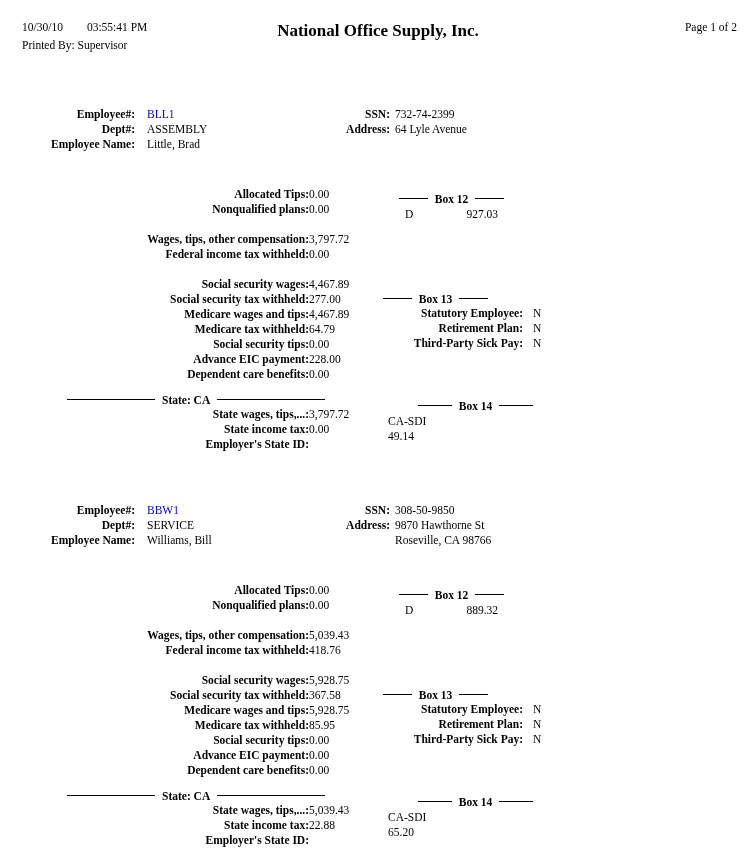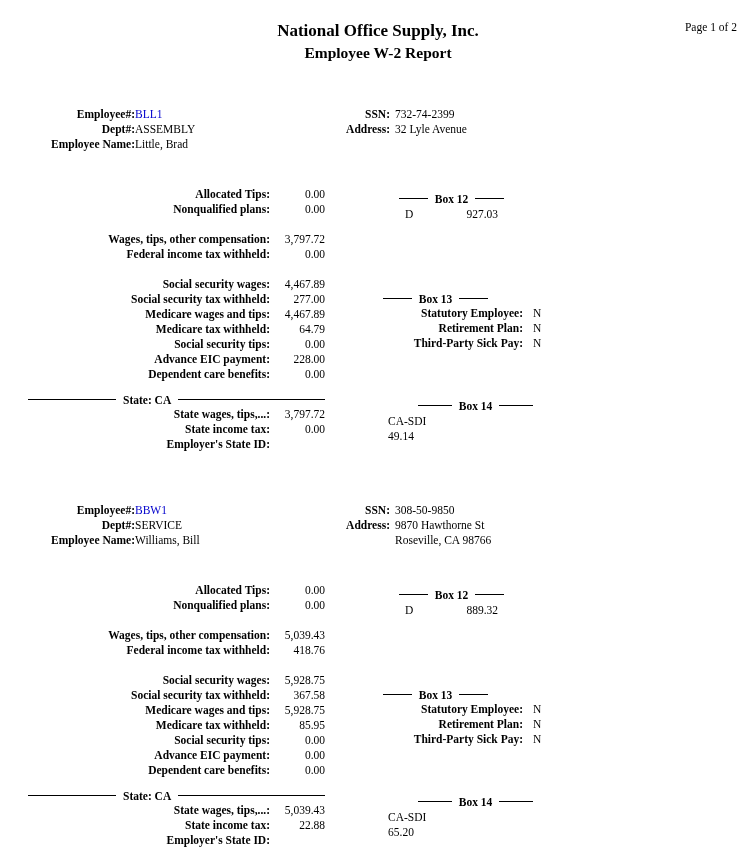--- a/index.html
+++ b/index.html
@@ -22,27 +22,27 @@
   .hdr-center { position: absolute; left: 0; right: 0; top: 21px; text-align: center; }
   .company { font-weight: bold; font-size: 17px; }
   .report-title { font-weight: bold; font-size: 15.5px; margin-top: 3px; }
   .hdr-right { position: absolute; right: 19px; top: 21px; }
   
   #employees { position: absolute; top: 107px; left: 0; right: 0; }
   .emp { position: relative; height: 396px; }
   .row { display: flex; height: 15px; line-height: 15px; white-space: nowrap; }
   .lbl  { width: 135px; text-align: right; font-weight: bold; flex: none; }
   .lbl2 { width: 90px;  text-align: right; font-weight: bold; flex: none; }
-  .val { margin-left: 0; }
+  .val { margin-left: 12px; }
   .link { color: #0000cc; cursor: pointer; }
   .id-block  { position: absolute; left: 0; top: 0; }
   .ssn-block { position: absolute; left: 300px; top: 0; }
   .ssn-block .val { margin-left: 5px; }
   
-  .amounts { position: absolute; left: 0; top: 80px; width: 325px; }
+  .amounts { position: absolute; left: 0; top: 80px; width: 325px; padding-left: 39px; }
   .arow { display: flex; height: 15px; line-height: 15px; }
   .arow.gap { margin-top: 15px; }
   .albl { width: 270px; text-align: right; font-weight: bold; flex: none; white-space: nowrap; }
   .aval { flex: 1; text-align: right; }
   .state-hdr { display: flex; align-items: center; height: 15px; margin-left: 28px; margin-top: 10px; }
   .hline { border-top: 1px solid #000; flex: 1; }
   .hline.fixed88 { flex: 0 0 88px; }
   .shlbl, .bhlbl { font-weight: bold; padding: 0 7px; white-space: nowrap; }
   
   .boxes { position: absolute; left: 383px; top: 84px; width: 162px; }
@@ -58,23 +58,29 @@
   .b13row { display: flex; height: 15px; line-height: 15px; white-space: nowrap; }
   .b13lbl { width: 140px; text-align: right; font-weight: bold; flex: none; }
   .b13val { margin-left: 10px; }
 </style>
 </head>
 <body>
 
 <div class="page">
 
   <div class="report-header">
+    <div class="hdr-left">
+      <div class="hdr-datetime">
+        <span>10/30/10</span>
+        <span>03:55:41 PM</span>
+      </div>
+      <div class="hdr-printedby">Printed By: Supervisor</div>
+    </div>
     <div class="hdr-center">
       <div class="company">National Office Supply, Inc.</div>
-      <div class="report-title">Employee W-2 Report</div>
     </div>
     <div class="hdr-right">Page 1 of 2</div>
   </div>
 
   <div id="employees">
   <div class="emp">
 
     <div class="id-block">
       <div class="row">
         <span class="lbl">Employee#:</span>
@@ -90,21 +96,21 @@
       </div>
     </div>
 
     <div class="ssn-block">
       <div class="row">
         <span class="lbl2">SSN:</span>
         <span class="val">732-74-2399</span>
       </div>
       <div class="row">
         <span class="lbl2">Address:</span>
-        <span class="val">32 Lyle Avenue</span>
+        <span class="val">64 Lyle Avenue</span>
       </div>
     </div>
 
     <div class="amounts">
       <div class="arow">
         <span class="albl">Allocated Tips:</span>
         <span class="aval">0.00</span>
       </div>
       <div class="arow">
         <span class="albl">Nonqualified plans:</span>

